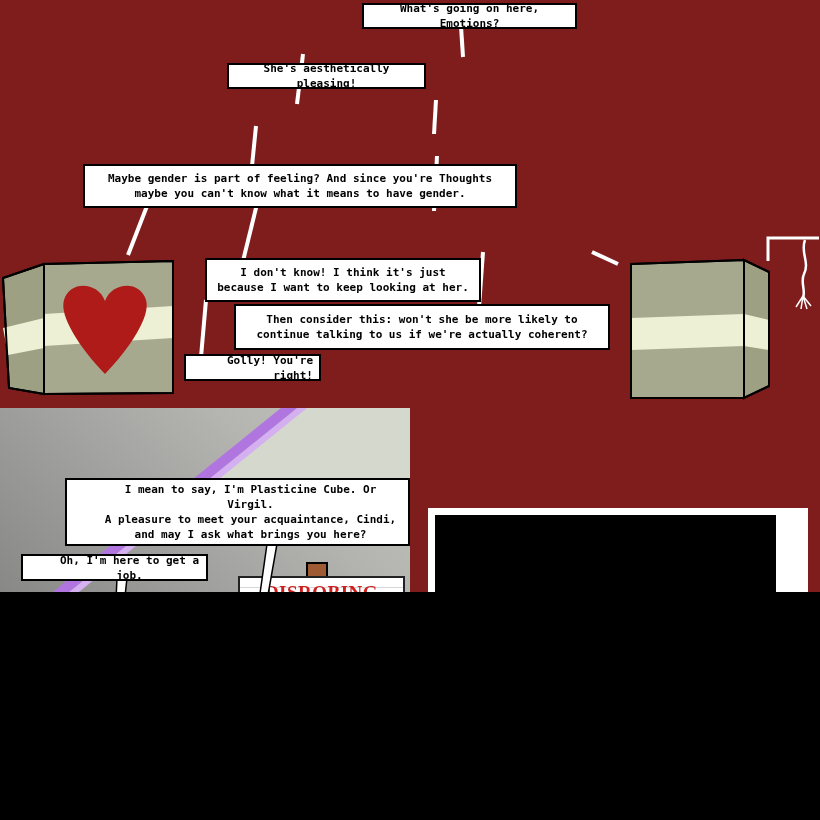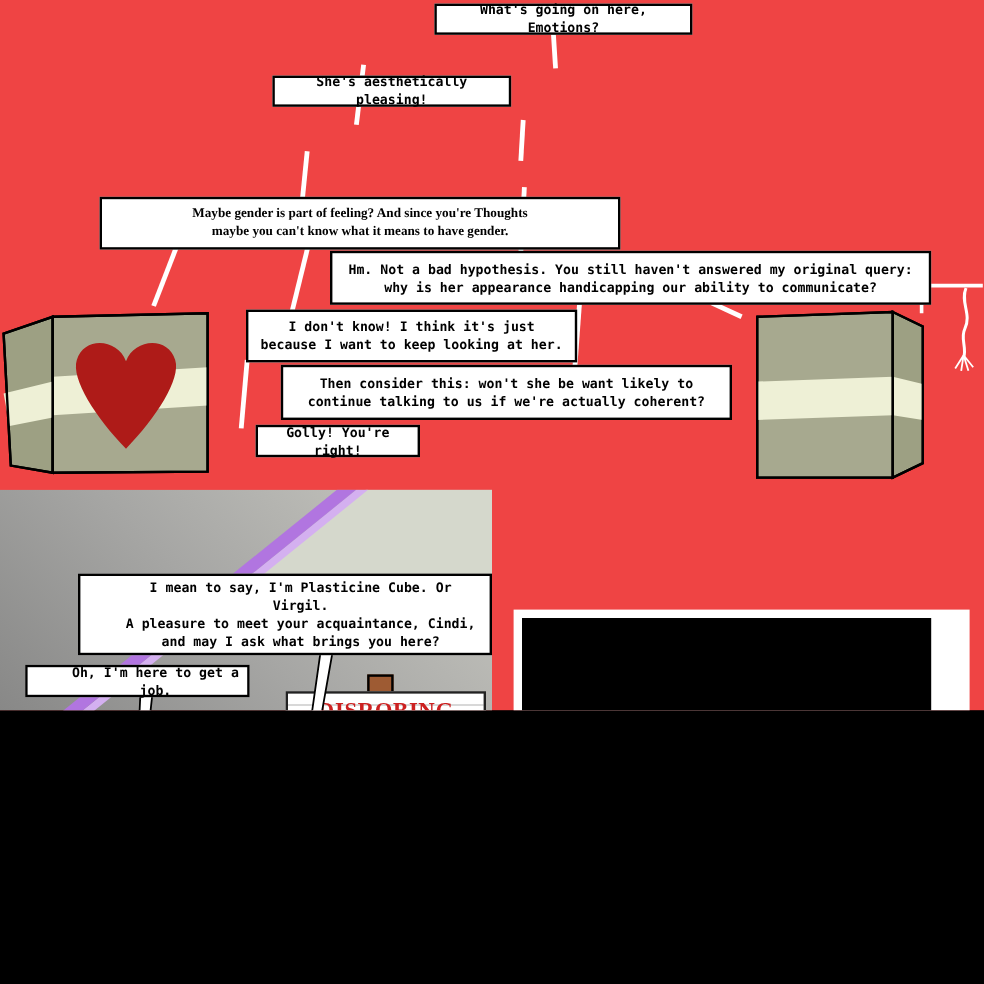--- a/index.html
+++ b/index.html
@@ -1,17 +1,17 @@
 <!DOCTYPE html>
 <html style="--bubble_bg: #ffffff; --bubble_border: #000000; --cube_face: #a7a98f; --cube_side: #9da083; --cube_band: #eef0d6; --heart: #ae1b18; --panel_gray_dark: #6f6f6f; --panel_gray_light: #c9c9c2; --panel_light: #d5d8cc; --stripe: #b175e0; --stripe_edge: #d4b0f0; --ground_band: #745d90; --ground_band_dark: #59506b; --grass_bg: #1c3a10; --grass_digit: #3ecb3c; --sign_bg: #ffffff; --sign_text: #cc2020; --post: #9e5b33; --cindi_green: #72e19c; --cindi_stripe: #a4eec2;"><head>
 <meta charset="utf-8">
 <style>
   html,body { margin:0; padding:0; background:#000; }
   #stage {
-    position:relative; width:820px; height:592px; background:#ef4444;
+    position:relative; width:820px; height:592px; background:#7f1d1d;
     overflow:hidden; font-family:"DejaVu Sans Mono", monospace;
   }
   .bubble {
     position:absolute; z-index:4; box-sizing:border-box;
     background:var(--bubble_bg); border:2px solid var(--bubble_border);
     color:#000; font:bold 11px/15px "DejaVu Sans Mono", monospace;
     text-align:center; white-space:pre-line;
     display:flex; align-items:center; justify-content:center; padding:2px 6px;
   }
   .overlay-svg { position:absolute; inset:0; z-index:3; pointer-events:none; }
@@ -44,29 +44,27 @@
   #censor-black { position:absolute; left:7px; top:7px; right:32px; bottom:7px; background:#000; }
   #censor-dot { position:absolute; right:7px; bottom:10px; width:19px; height:18px; background:#000; }
 </style>
 </head>
 <body>
 
 <div id="stage">
 
   <div class="bubble" style="left:362px;top:3px;width:215px;height:26px;">What's going on here, Emotions?</div>
   <div class="bubble" style="left:227px;top:31px;width:199px;height:26px;margin-top:32px;">She's aesthetically pleasing!</div>
-  <div class="bubble" style="left:83px;top:164px;width:434px;height:44px;font-family:Liberation Serif, serif;">Maybe gender is part of feeling? And since you're Thoughts
+  <div class="bubble" style="left:83px;top:164px;width:434px;height:44px;">Maybe gender is part of feeling? And since you're Thoughts
 maybe you can't know what it means to have gender.</div>
-  <div class="bubble" style="left:275px;top:209px;width:501px;height:45px;">Hm. Not a bad hypothesis. You still haven't answered my original query:
-why is her appearance handicapping our ability to communicate?</div>
   <div class="bubble" style="left:205px;top:258px;width:276px;height:44px;">I don't know! I think it's just
 because I want to keep looking at her.</div>
-  <div class="bubble" style="left:234px;top:304px;width:376px;height:46px;">Then consider this: won't she be want likely to
+  <div class="bubble" style="left:234px;top:304px;width:376px;height:46px;">Then consider this: won't she be more likely to
 continue talking to us if we're actually coherent?</div>
-  <div class="bubble" style="left:213px;top:354px;width:137px;height:27px;">Golly! You're right!</div>
+  <div class="bubble" style="left:184px;top:354px;width:137px;height:27px;text-align:right;">Golly! You're right!</div>
 
   <svg class="char-svg" style="left:0;top:256px;" width="176" height="142" viewBox="0 0 176 142">
     <polygon points="3,22 44,8 44,138 9,132" style="fill:var(--cube_side);stroke:#000;stroke-width:2"></polygon>
     <polygon points="44,8 173,5 173,137 44,138" style="fill:var(--cube_face);stroke:#000;stroke-width:2"></polygon>
     <polygon points="3,72 44,62 44,92 8,99" style="fill:var(--cube_band)"></polygon>
     <polygon points="44,58 173,50 173,82 44,90" style="fill:var(--cube_band)"></polygon>
     <polygon points="3,22 44,8 44,138 9,132" style="fill:none;stroke:#000;stroke-width:2"></polygon>
     <polygon points="44,8 173,5 173,137 44,138" style="fill:none;stroke:#000;stroke-width:2"></polygon>
     <path d="M105,45 C112,26 140,24 146,44 C151,60 130,92 105,118 C80,92 59,60 64,44 C70,24 98,26 105,45 Z" style="fill:var(--heart)"></path>
   </svg>

